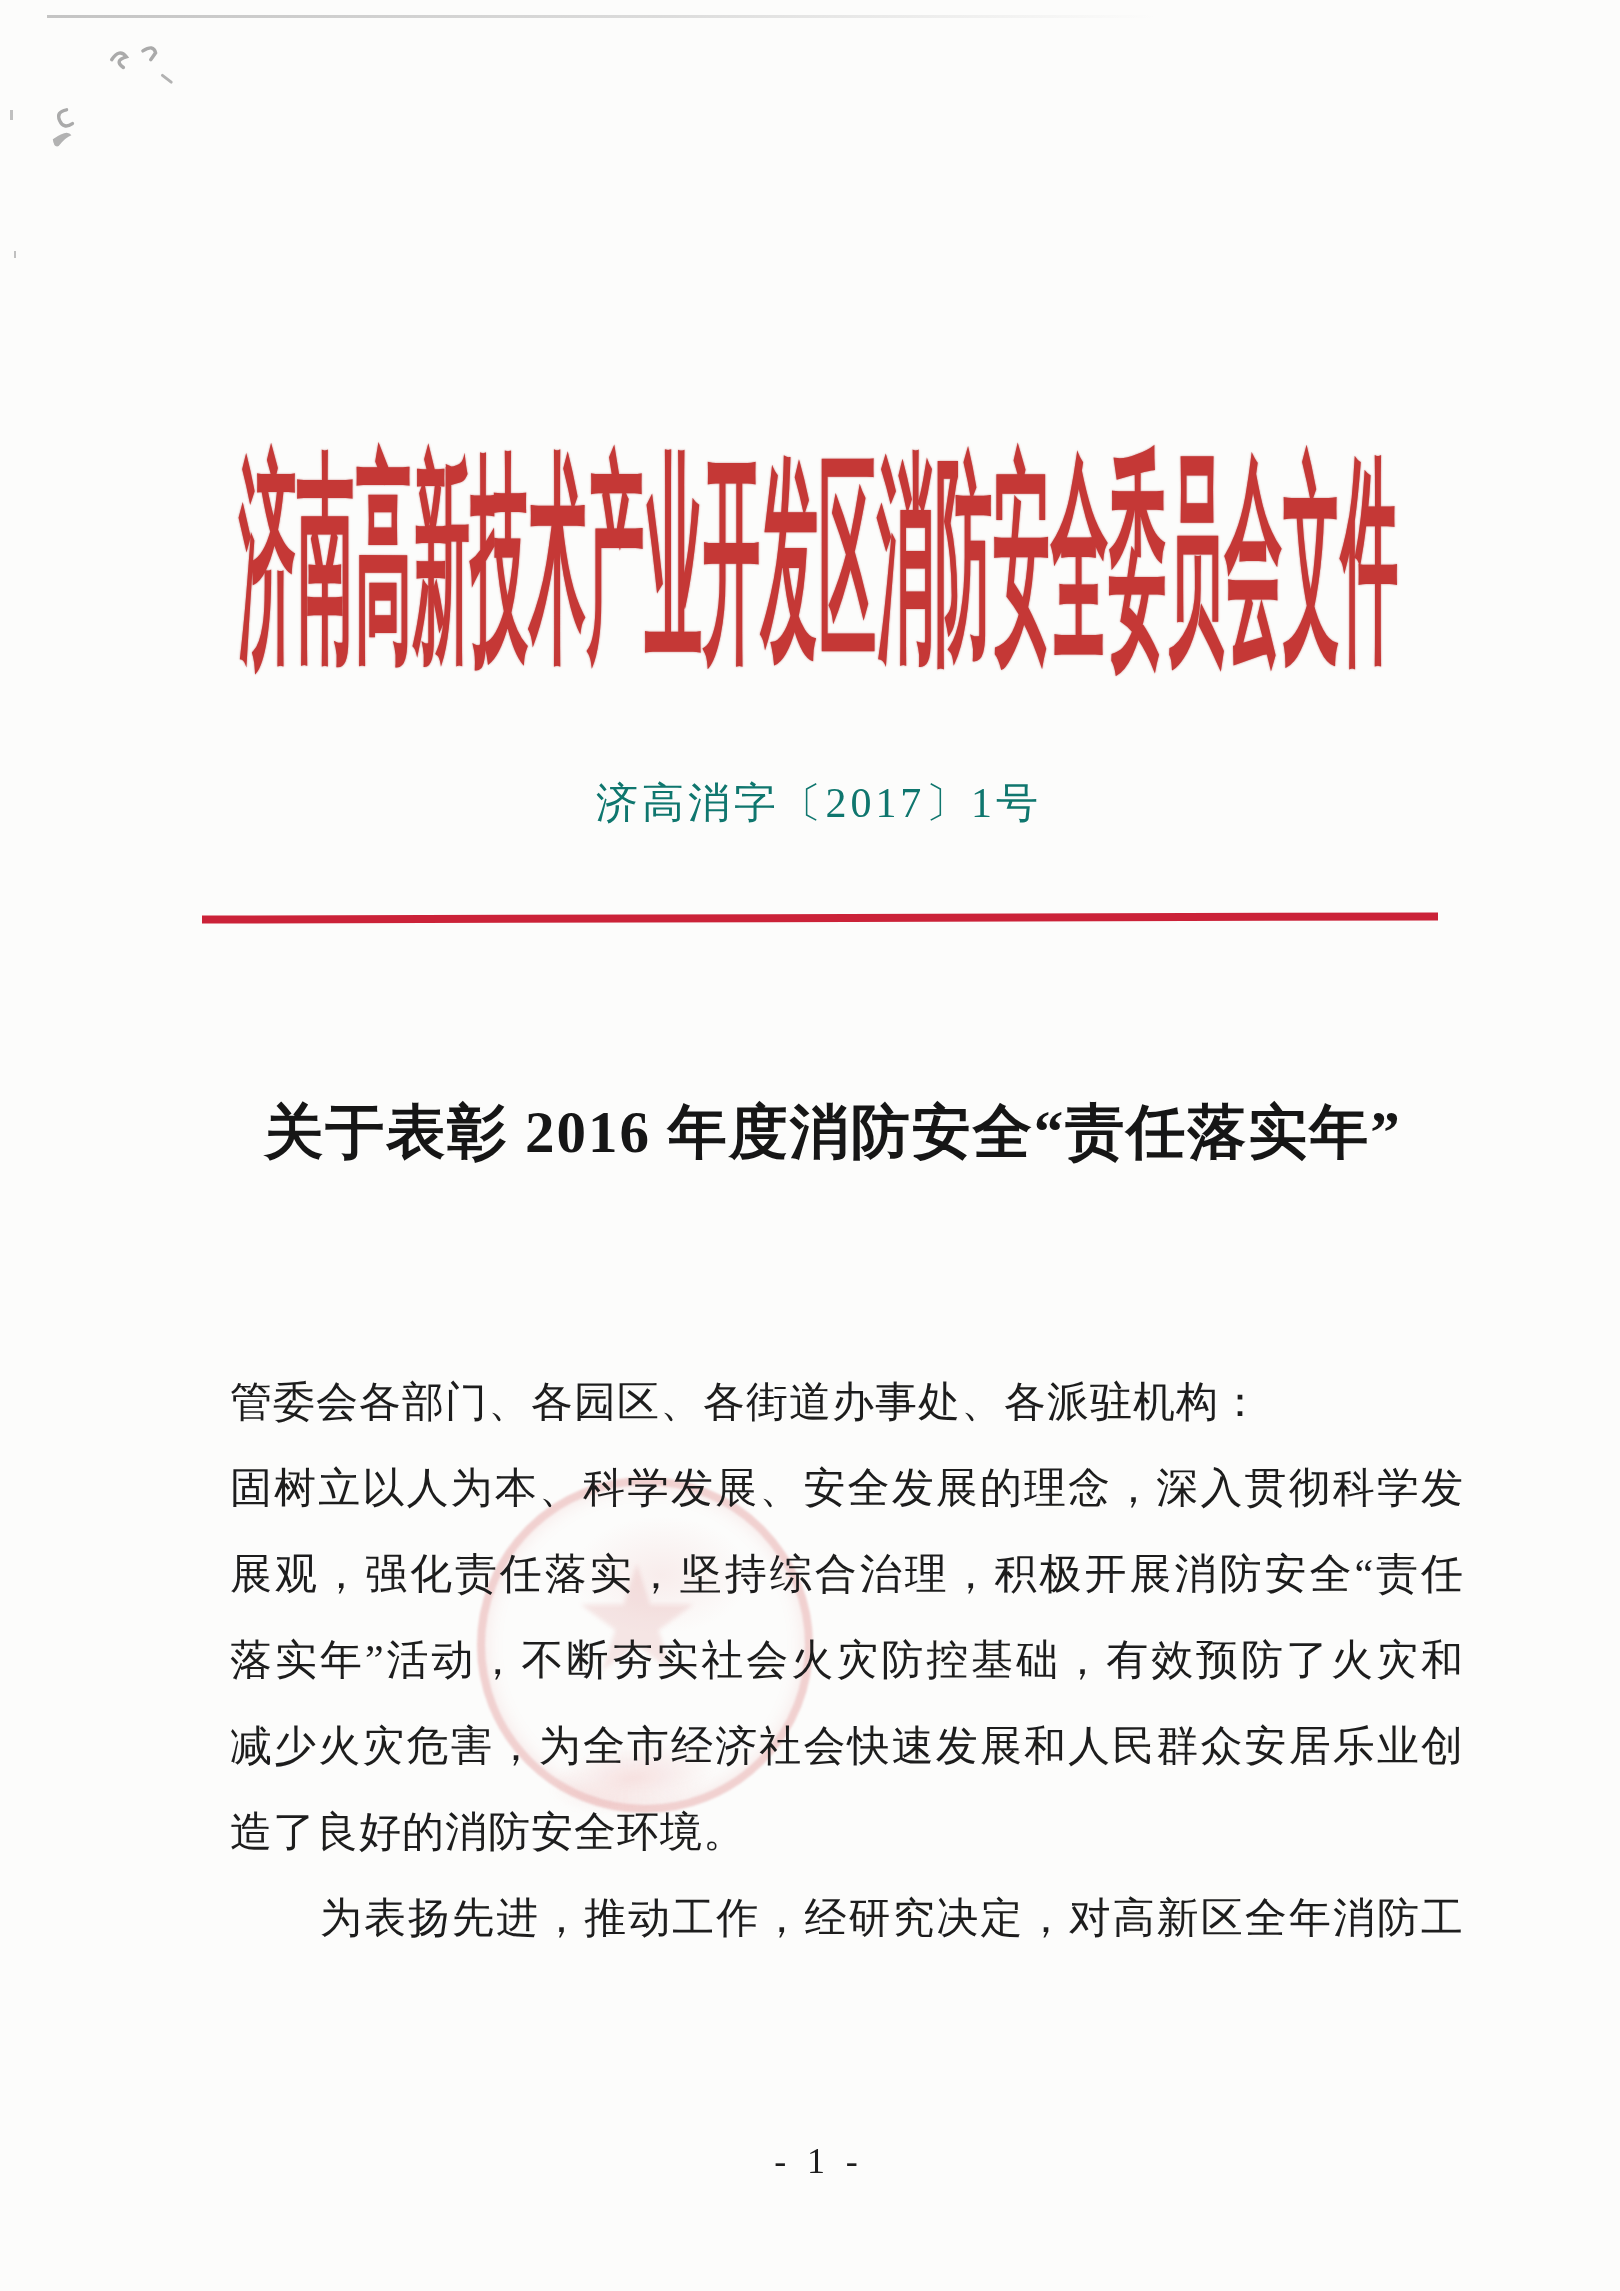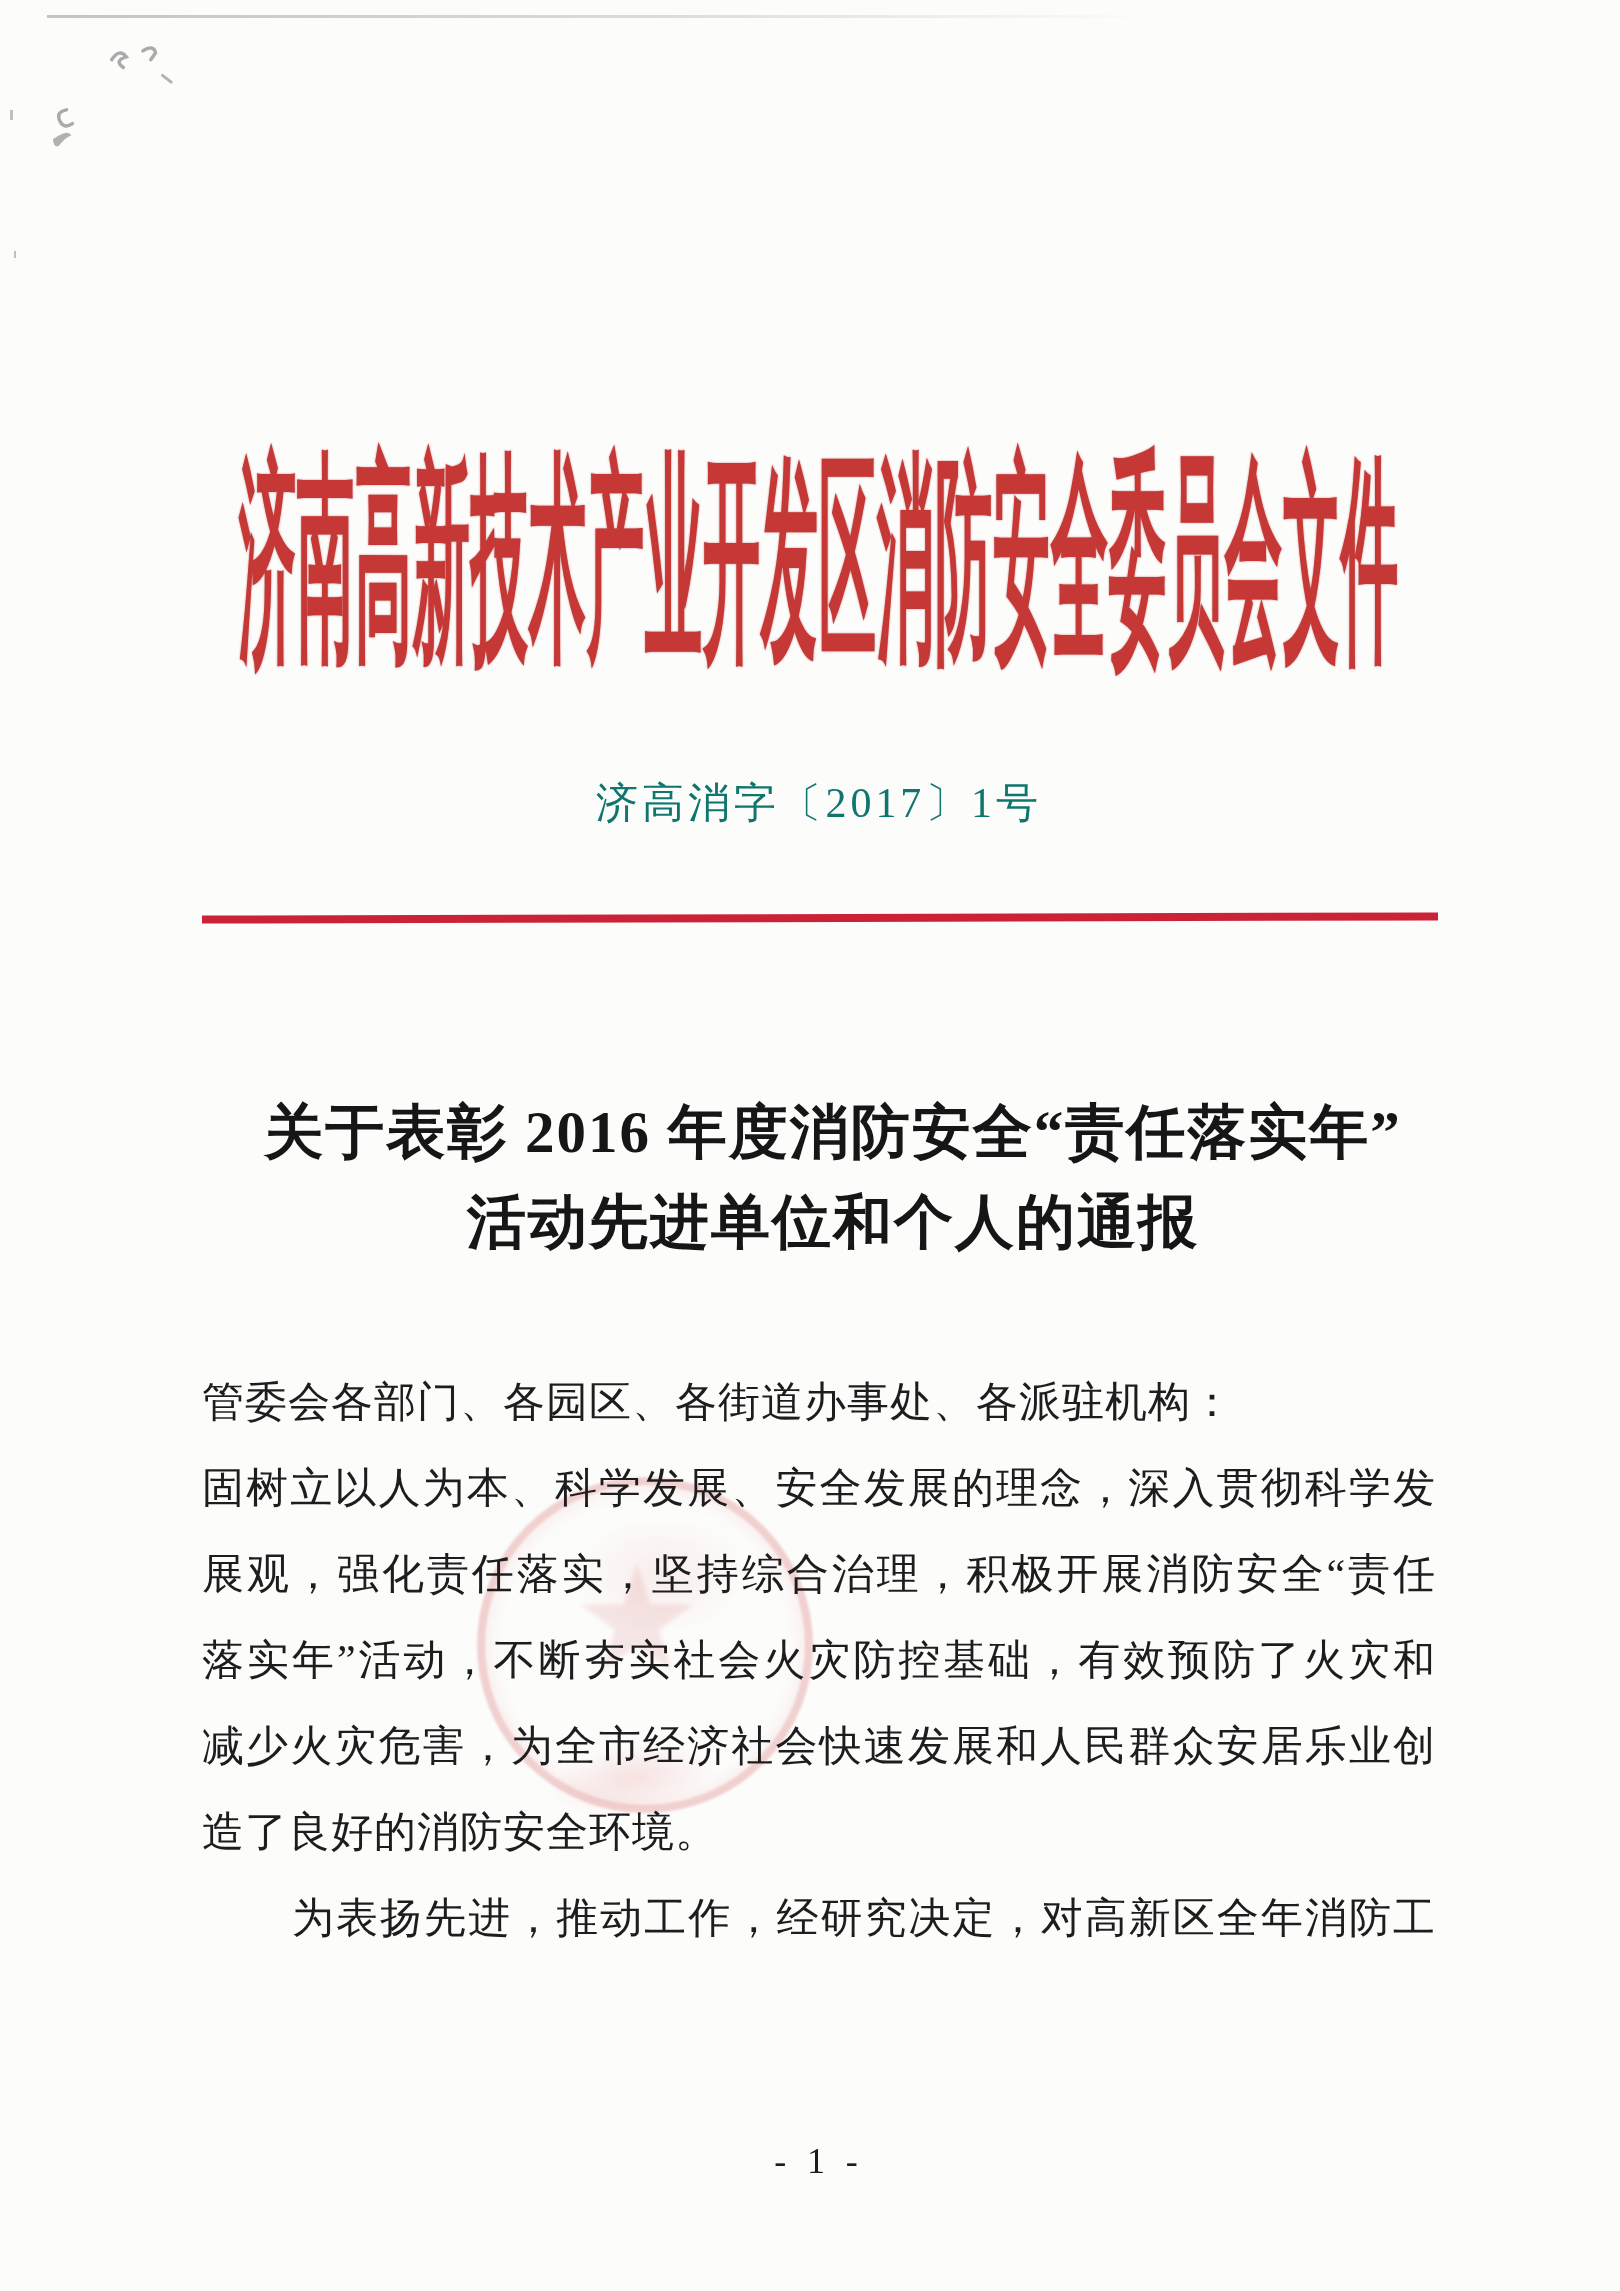--- a/index.html
+++ b/index.html
@@ -84,20 +84,21 @@
     transform:rotate(-8deg);filter:blur(2.9px);
   }
 
   
   .body-block{position:absolute;left:202px;top:1359px;width:1234px;}
   .body-line{
     width:100%;height:86px;line-height:86px;
     font-size:42px;color:#1d1d1d;
     text-align:justify;white-space:nowrap;
     letter-spacing:1px;
+    margin-left:28px;
   }
   .body-line.fill{text-align-last:justify;white-space:normal;}
   .body-line.indent{text-indent:90px;}
 
   
   .page-number{
     position:absolute;left:202px;top:2143px;width:1234px;height:37px;
     line-height:37px;text-align:center;
     font-size:36px;color:#1d1d1d;letter-spacing:5.9px;
   }
@@ -123,21 +124,20 @@
   <div class="letterhead">
     <span class="stretch">济南高新技术产业开发区消防安全委员会文件</span>
   </div>
 
   <div class="doc-number">济高消字〔2017〕1号</div>
 
   <div class="red-rule"></div>
 
   <div class="title">
     <div>关于表彰 2016 年度消防安全“责任落实年”</div>
-    <div>活动先进单位和个人的通报</div>
   </div>
 
   <div class="seal">
     <div class="seal-blob1"></div>
     <div class="seal-ring"></div>
     <div class="seal-star">★</div>
     <div class="seal-blob2"></div>
   </div>
 
   <div class="body-block">

